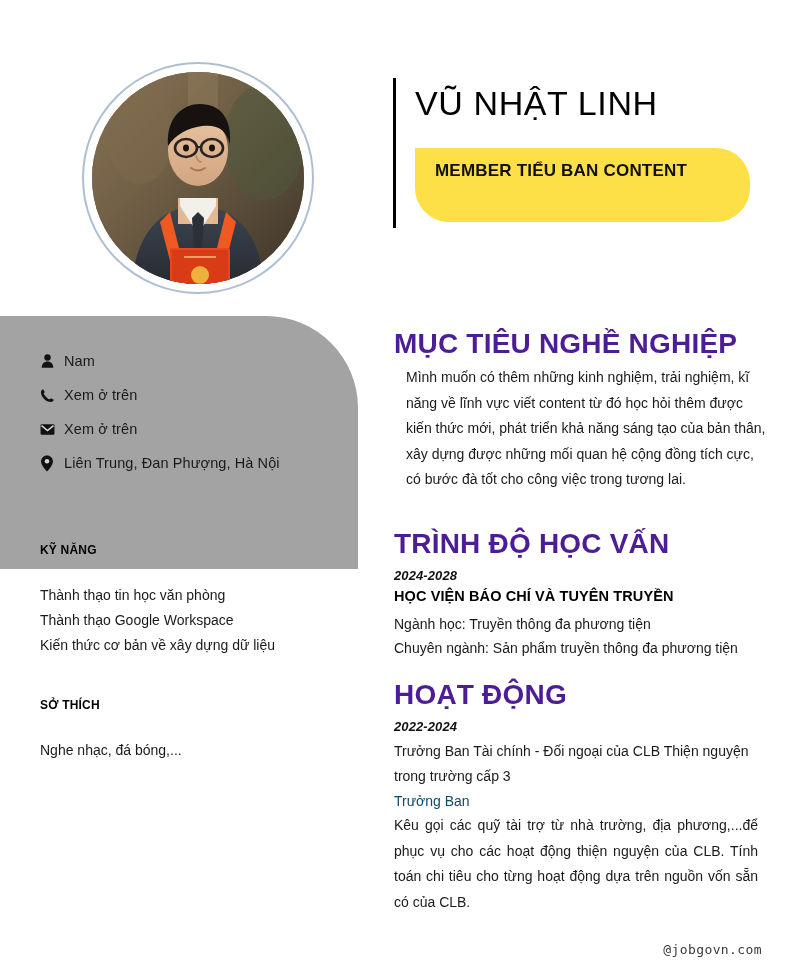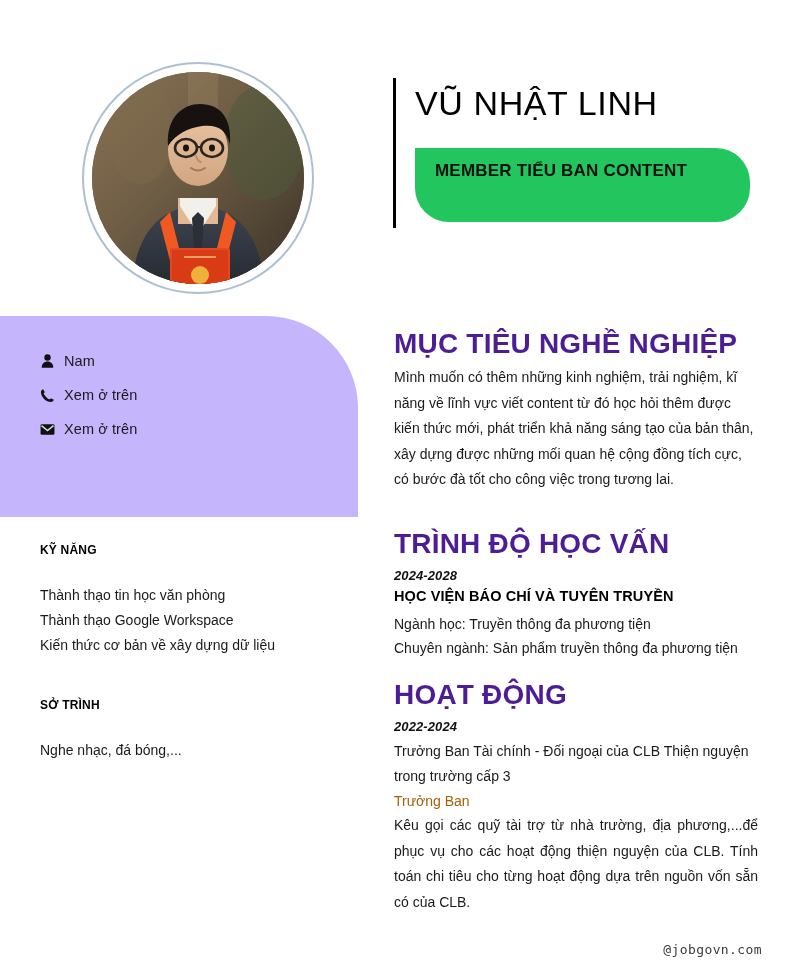--- a/index.html
+++ b/index.html
@@ -39,22 +39,22 @@
     overflow: hidden;
     background: #6b5f4e;
   }
   .photo-clip svg { display: block; width: 212px; height: 212px; }
 
   .info-panel {
     position: absolute;
     left: 0;
     top: 316px;
     width: 358px;
-    height: 201px;
-    background: #c4b5fd;
+    height: 253px;
+    background: #a3a3a3;
     border-top-right-radius: 92px;
   }
   .info-list {
     position: absolute;
     left: 40px;
     top: 28px;
     width: 300px;
   }
   .info-row {
     display: flex;
@@ -122,21 +122,21 @@
     letter-spacing: 0.6px;
     color: #000000;
     white-space: nowrap;
   }
   .role-banner {
     position: absolute;
     left: 415px;
     top: 148px;
     width: 335px;
     height: 74px;
-    background: #22c55e;
+    background: #fde047;
     border-radius: 0 34px 34px 34px;
   }
   .role-banner-text {
     position: absolute;
     left: 20px;
     top: 11px;
     width: 300px;
     font-size: 17px;
     font-weight: bold;
     line-height: 24px;
@@ -158,21 +158,21 @@
   #act-head { top: 679px; }
 
   .body-para {
     position: absolute;
     left: 394px;
     width: 362px;
     font-size: 14px;
     line-height: 25.5px;
     color: #1a1a1a;
   }
-  #obj-body { top: 365px; }
+  #obj-body { top: 365px; margin-left: 12px; }
 
   .date-italic {
     position: absolute;
     left: 394px;
     font-size: 13px;
     font-style: italic;
     font-weight: 600;
     color: #111111;
     letter-spacing: 0.1px;
   }
@@ -209,21 +209,21 @@
     font-size: 14px;
     line-height: 25px;
     color: #1a1a1a;
   }
   #act-title {
     position: absolute;
     left: 394px;
     top: 789px;
     font-size: 14px;
     line-height: 25px;
-    color: #a16207;
+    color: #0c4a6e;
     white-space: nowrap;
   }
   #act-desc {
     position: absolute;
     left: 394px;
     top: 813px;
     width: 364px;
     font-size: 14px;
     line-height: 25.5px;
     color: #1a1a1a;
@@ -314,32 +314,41 @@
     <div class="info-row">
       <span class="info-ico">
         <svg width="15" height="13" viewBox="0 0 16 13" fill="currentColor" aria-hidden="true">
           <rect x="0.6" y="0.8" width="14.8" height="11.4" rx="1.4"></rect>
           <path d="M1.6 2.4 L8 7.6 L14.4 2.4" fill="none" stroke="#ccd9e9" stroke-width="1.7"></path>
         </svg>
       </span>
       <span class="info-txt">Xem ở trên</span>
     </div>
 
+    <div class="info-row">
+      <span class="info-ico">
+        <svg width="14" height="17" viewBox="0 0 14 17" fill="currentColor" aria-hidden="true">
+          <path d="M7 0.6 C3.7 0.6 1.1 3.2 1.1 6.4 C1.1 10.6 7 16.4 7 16.4 C7 16.4 12.9 10.6 12.9 6.4 C12.9 3.2 10.3 0.6 7 0.6 Z"></path>
+          <circle cx="7" cy="6.3" r="2.3" fill="#ccd9e9"></circle>
+        </svg>
+      </span>
+      <span class="info-txt">Liên Trung, Đan Phượng, Hà Nội</span>
+    </div>
 
   </div>
 </div>
 
 <div class="sec-head-left" id="skills-head">KỸ NĂNG</div>
 <div class="left-list" id="skills-list">
   <div class="left-list-item">Thành thạo tin học văn phòng</div>
   <div class="left-list-item">Thành thạo Google Workspace</div>
   <div class="left-list-item">Kiến thức cơ bản về xây dựng dữ liệu</div>
 </div>
 
-<div class="sec-head-left" id="hobbies-head">SỞ TRÌNH</div>
+<div class="sec-head-left" id="hobbies-head">SỞ THÍCH</div>
 <div class="left-list" id="hobbies-list">
   <div class="left-list-item">Nghe nhạc, đá bóng,...</div>
 </div>
 
 <div class="name-rule"></div>
 <div class="full-name">VŨ NHẬT LINH</div>
 
 <div class="role-banner">
   <div class="role-banner-text">MEMBER TIỂU BAN CONTENT</div>
 </div>

